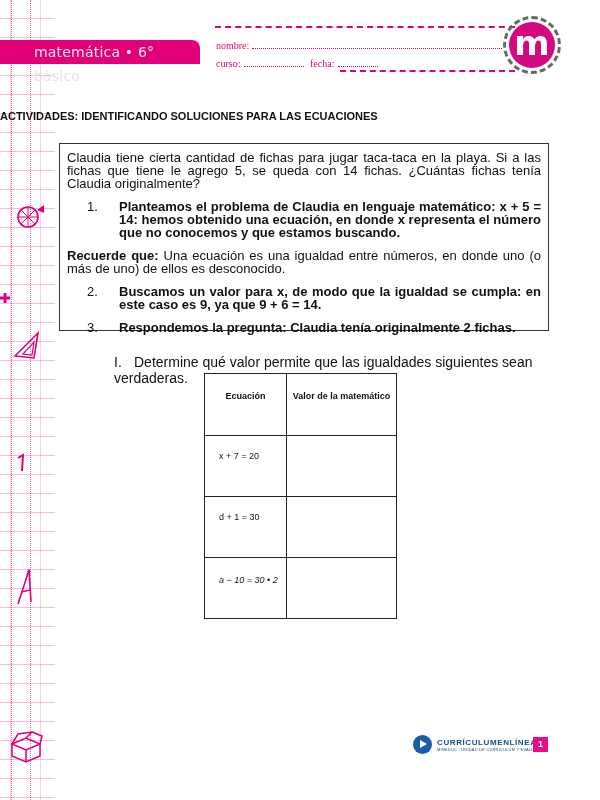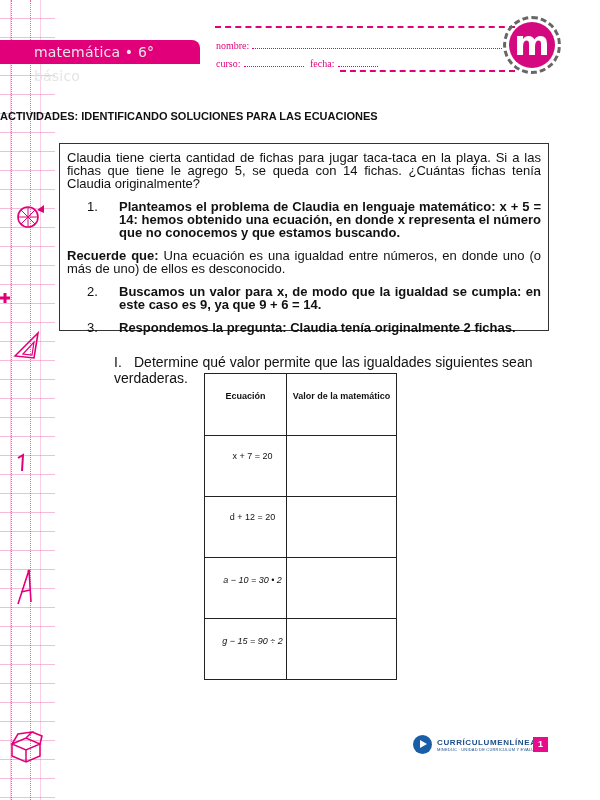--- a/index.html
+++ b/index.html
@@ -29,21 +29,21 @@
   .infobox p { margin:0 0 10px 0; }
   .li { display:flex; margin:0 0 10px 0; }
   .li .n { width:26px; padding-left:20px; flex:0 0 auto; }
   .li .t { flex:1; padding-left:6px;font-weight:bold; }
   .q { position:absolute; left:67px; top:354px; font-size:14px; font-weight:normal;margin-left:47px; }
   .q .n { display:inline-block; width:20px; }
   table { position:absolute; left:204px; top:373px; border-collapse:collapse; width:193px;border-radius:14px; }
   td, th { border:1.5px solid #222; font-size:9px; vertical-align:top; padding:0; }
   th { font-weight:bold; height:62px; padding-top:17px; box-sizing:border-box; text-align:center; font-weight:normal; }
   th.h { font-weight:bold; }
-  td { height:61px; text-align:center; padding-top:15px; box-sizing:border-box;padding-left:14px; }
+  td { height:61px; padding-top:15px; box-sizing:border-box;padding-left:14px; }
   td.eq { width:82px; }
   .mi { font-style:italic; font-family:Liberation Sans, sans-serif; }
   .footer-logo { position:absolute; left:413px; top:735px; display:flex; align-items:center; }
   .flogo-circle { width:19px; height:19px; border-radius:50%; background:#1b5ea8; position:relative; }
   .flogo-circle:after { content:""; position:absolute; left:7px; top:5px; border-left:7px solid #fff; border-top:4.5px solid transparent; border-bottom:4.5px solid transparent; }
   .flogo-text { margin-left:5px; }
   .flogo-main { font-size:8px; color:#1b4f8a; letter-spacing:0.6px; font-weight:bold; }
   .flogo-sub { font-size:4px; color:#1b4f8a; letter-spacing:0.2px; }
   .pagenum { position:absolute; left:533px; top:737px; width:15px; height:15px; background:#ea0a8c; color:#fff;
     font-size:9px; font-weight:bold; text-align:center; line-height:15px; }
@@ -128,29 +128,25 @@
   <tbody>
       <tr>
     <th class="h" style="width:82px">Ecuación</th>
     <th class="h">Valor de la matemático</th>
   </tr>
   <tr>
     <td class="eq">x + 7 = 20</td>
     <td></td>
   </tr>
   <tr>
-    <td class="eq">d + 12 = 20</td>
+    <td class="eq">d + 1 = 30</td>
     <td></td>
   </tr>
   <tr>
     <td class="eq" style="padding-top:17px"><span class="mi">a − 10 = 30 • 2</span></td>
-    <td></td>
-  </tr>
-  <tr>
-    <td class="eq" style="padding-top:17px"><span class="mi">g − 15 = 90 ÷ 2</span></td>
     <td></td>
   </tr>
 </tbody>
   </table>
 
 <div class="footer-logo">
   <div class="flogo-circle"></div>
   <div class="flogo-text">
     <div class="flogo-main">CURRÍCULUMENLÍNEA</div>
     <div class="flogo-sub">MINEDUC · UNIDAD DE CURRÍCULUM Y EVALUACIÓN</div>

